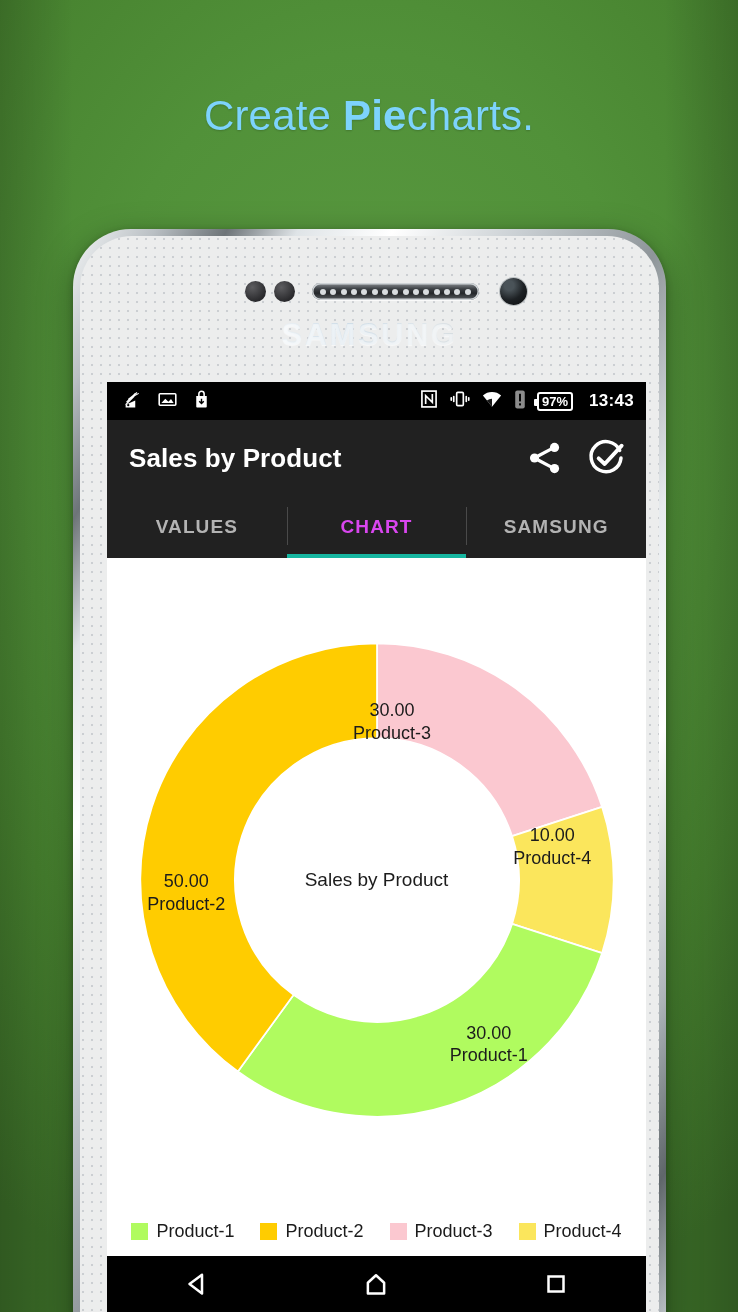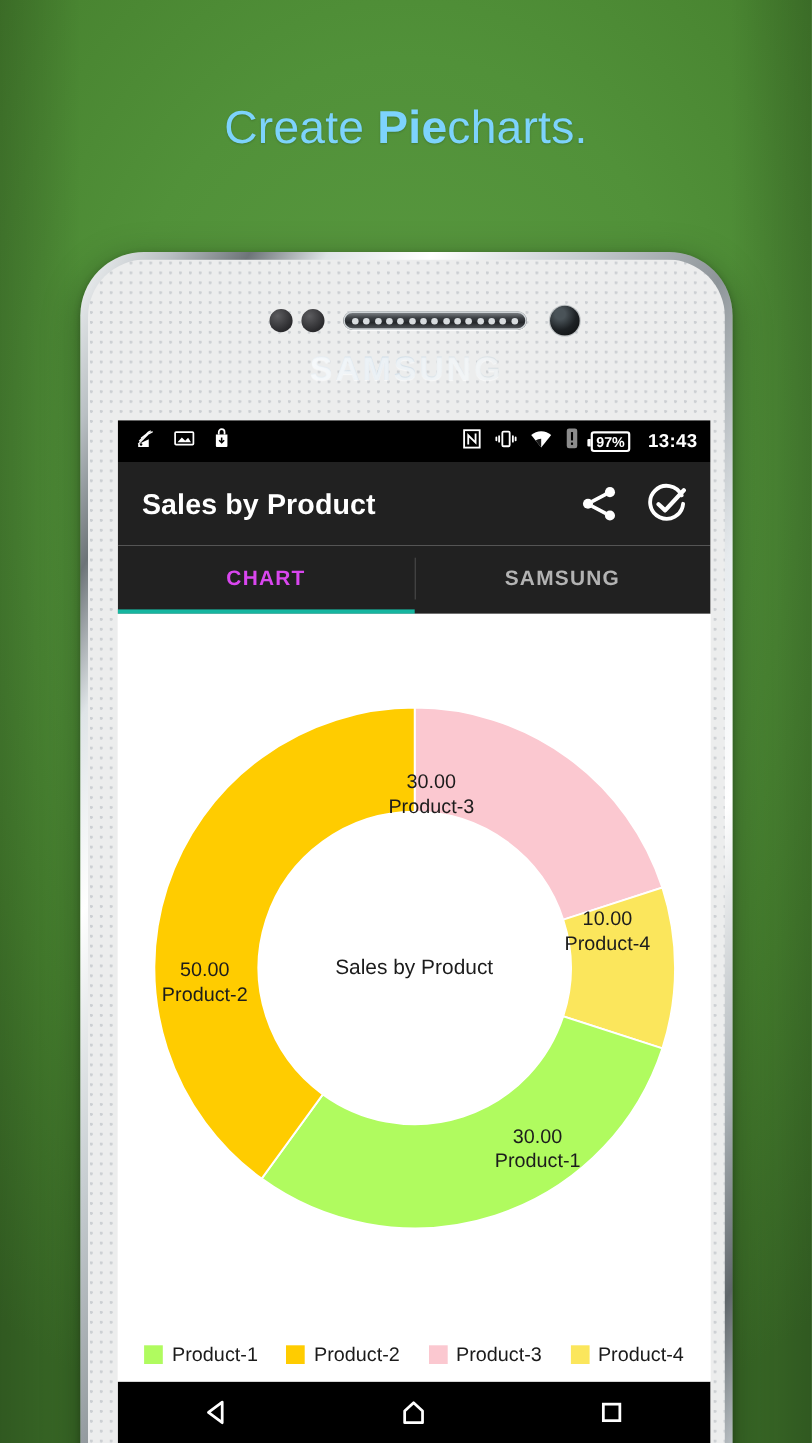--- a/index.html
+++ b/index.html
@@ -377,20 +377,23 @@
           <span class="abtn">
             <svg width="40" height="40" viewBox="0 0 24 24">
               <path d="M20.2 7.4 A9 9 0 1 0 21 12" fill="none" stroke="#fff" stroke-width="2.1" stroke-linecap="round"></path>
               <path d="M7.6 12.2 L11.2 15.6 L21.4 4.6" fill="none" stroke="#fff" stroke-width="2.3" stroke-linecap="round" stroke-linejoin="round"></path>
             </svg>
           </span>
         </div>
       </div>
 
       <div id="tabs">
+        <div class="tab">
+          <span>VALUES</span>
+        </div>
         <div class="tab active">
           <span>CHART</span>
         </div>
         <div class="tab">
           <span>SAMSUNG</span>
         </div>
       </div>
 
       <div id="chart-area">
 

